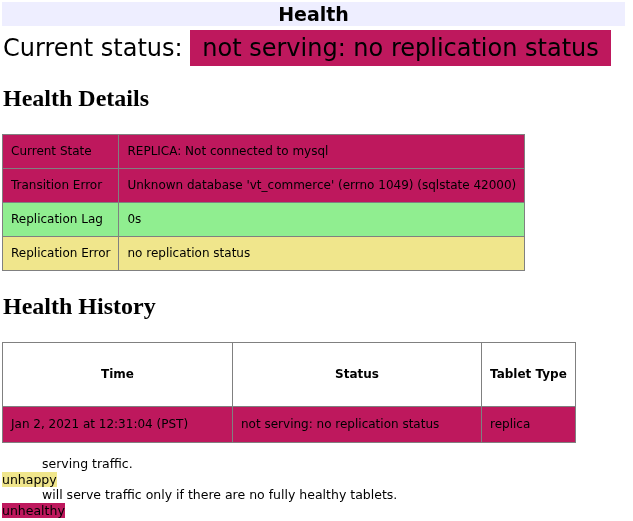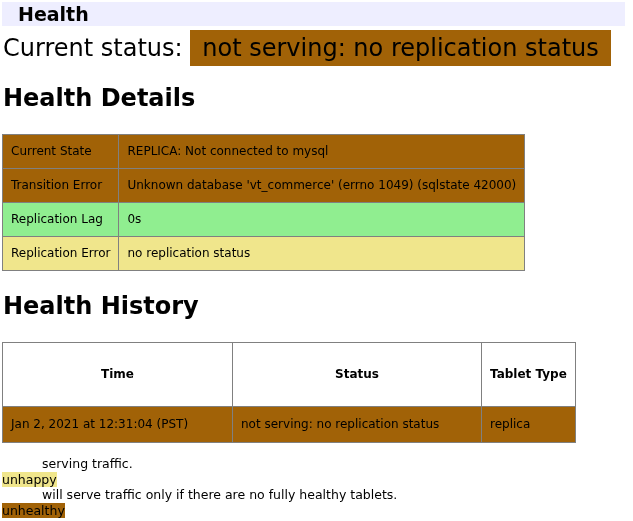--- a/index.html
+++ b/index.html
@@ -8,41 +8,42 @@
   body {
     margin: 2px 8px 0 2px;
     font-family: "DejaVu Sans", sans-serif;
     font-size: 16px;
     color: #000000;
     width: 623px;
   }
   
   .page-header {
     background: #eeeeff;
-    text-align: left;
+    text-align: center;
     font-size: 19px;
     line-height: 22px;
     font-weight: bold;
     margin: 0 0 8px 0;
-    padding: 1px 16px;
+    padding: 1px 0;
   }
   
   .status-line {
     font-size: 24px;
     line-height: 29px;
     margin: 0 0 0 1px;
   }
   .status-badge {
     padding: 4px 12px;
   }
   h2 {
     font-size: 24px;
     line-height: 28px;
     font-weight: bold;
     margin: 21px 0 22px 1px;
+    font-family: Liberation Serif, serif;
   }
   table {
     border-collapse: collapse;
   }
   td, th {
     border: 1px solid #808080;
     padding: 7px 8px;
     font-size: 12px;
     line-height: 19px;
     text-align: left;
@@ -52,21 +53,21 @@
     font-weight: bold;
     text-align: center;
   }
   .history-table th { padding: 22px 8px; }
   .history-table td { padding: 8px 8px; }
   .history-table th.col-time   { min-width: 213px; }
   .history-table th.col-status { min-width: 232px; }
   
   .healthy   { background-color: #90EE90; }
   .unhappy   { background-color: #F0E68C; }
-  .unhealthy { background-color: #a16207; }
+  .unhealthy { background-color: #be185d; }
   
   dl.legend {
     font-size: 12.5px;
     line-height: 15.5px;
     margin: 13px 0 0 0;
   }
   dl.legend dt { margin: 0; }
   dl.legend dd { margin: 0 0 0 40px; }
 </style>
 </head>

